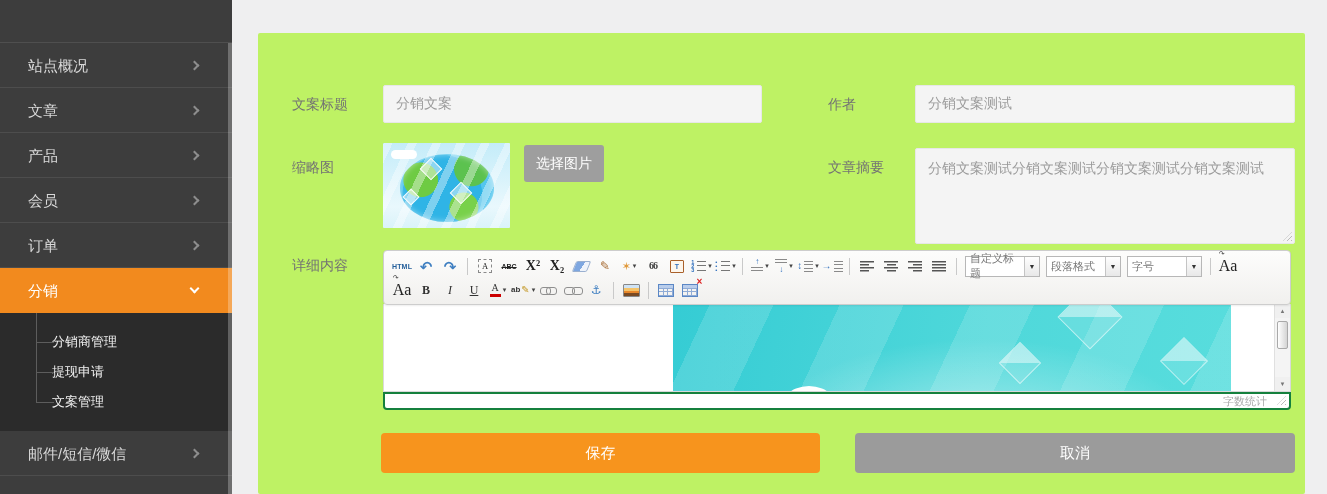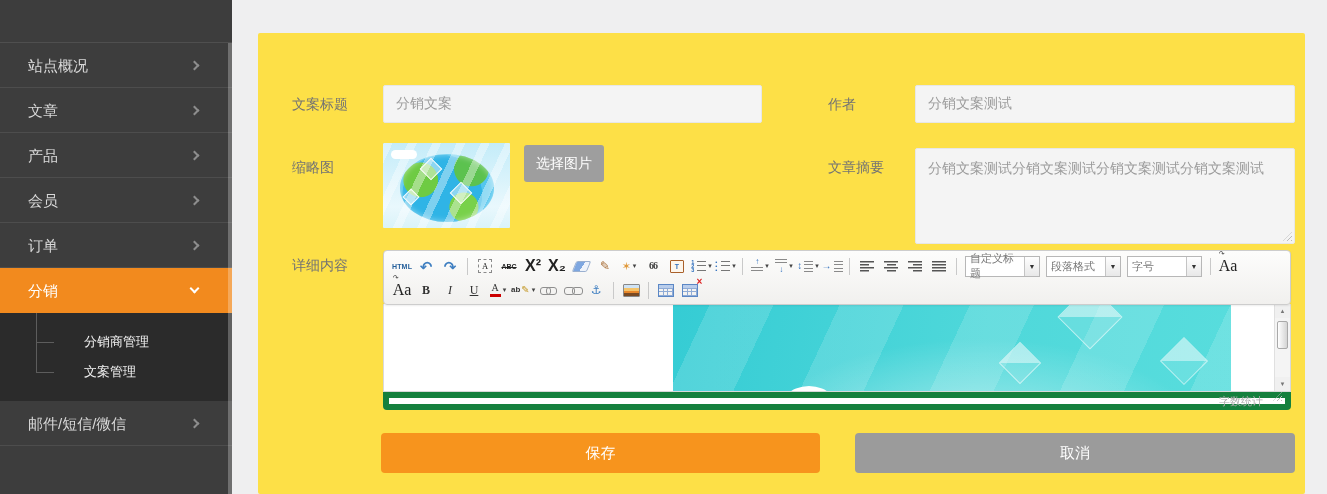--- a/index.html
+++ b/index.html
@@ -11,27 +11,27 @@
   .side-header { height:43px; border-bottom:1px solid #4f4f4f; }
   .side-item { height:45px; line-height:45px; border-bottom:1px solid #4d4d4d;
                padding-left:28px; font-size:15px; color:#d9d9d9; position:relative; cursor:pointer; }
   .side-item.active { background:#f28a1e; color:#fff; border-bottom-color:#f28a1e; }
   .chev { position:absolute; right:34px; top:0; height:100%; display:flex; align-items:center; color:#8d8d8d; }
   .chev i { display:block; width:7px; height:7px; border-top:2px solid currentColor; border-right:2px solid currentColor; transform:rotate(45deg); }
   .chev.down { color:#fff; }
   .chev.down i { transform:rotate(135deg); margin-top:-4px; }
   .submenu { background:#2b2b2b; padding:14px 0; position:relative; }
   .submenu::before { content:""; position:absolute; left:36px; top:0; height:calc(100% - 29px); width:1px; background:#5d5d5d; }
-  .sub-item { height:30px; line-height:30px; padding-left:84px; font-size:13px; color:#f1f1f1; cursor:pointer; position:relative; }
+  .sub-item { height:30px; line-height:30px; padding-left:52px; font-size:13px; color:#f1f1f1; cursor:pointer; position:relative; }
   .sub-item::before { content:""; position:absolute; left:36px; top:50%; width:18px; height:1px; background:#5d5d5d; }
   .side-scroll { position:absolute; top:43px; right:0; bottom:0; width:4px; background:rgba(255,255,255,0.26); }
   .side-scroll .thumb { height:8px; background:rgba(0,0,0,0.5); }
 
   
-  .card { position:absolute; left:258px; top:33px; width:1047px; height:461px; background:#fde047; border-radius:2px;padding-left:28px; }
+  .card { position:absolute; left:258px; top:33px; width:1047px; height:461px; background:#bef264; border-radius:2px;padding-left:28px; }
   .f-label { position:absolute; color:#737373; font-size:14px; line-height:38px; }
   .f-input { position:absolute; height:38px; background:#f4f4f4; border:1px solid #e7e7e7; border-radius:2px;
              color:#9b9b9b; font-size:14px; padding:0 12px; font-family:inherit; outline:none; }
   .f-textarea-wrap { position:absolute; }
   .f-textarea { width:100%; height:100%; background:#f4f4f4; border:1px solid #e7e7e7; border-radius:2px;
                 color:#9b9b9b; font-size:14px; padding:9px 12px; font-family:inherit; resize:none; outline:none; line-height:20px; }
   .grip { position:absolute; right:3px; bottom:3px; width:9px; height:9px; cursor:nwse-resize;
           background:repeating-linear-gradient(-45deg,#bbb 0 1px,transparent 1px 3px);
           clip-path:polygon(100% 0,100% 100%,0 100%); }
 
@@ -65,21 +65,21 @@
                 margin:0 3px; cursor:pointer; }
   .tb-selwrap .selval { width:58px; padding:0 4px; font-size:11px; color:#777; }
   .tb-selwrap .selbtn { width:15px; height:100%; border-left:1px solid #c4c4c4; display:flex; align-items:center; justify-content:center;
                 font-size:7px; color:#333; background:linear-gradient(#fefefe,#e8e8e8); }
 
   .gx { display:inline-flex; align-items:center; justify-content:center; color:#333; line-height:1; }
   .gx-html-source { font-size:7px; font-weight:bold; color:#235e9a; letter-spacing:.2px; }
   .gx-undo,.gx-redo { color:#3f7fc1; font-size:15px; font-weight:bold; }
   .gx-select-all { border:1px dashed #8a8a8a; font-family:"Liberation Serif",serif; font-size:8.5px; padding:2px 3px; color:#222; }
   .gx-strikethrough { font-size:7px; font-weight:bold; text-decoration:line-through; color:#222; }
-  .gx-superscript,.gx-subscript { font-family:Liberation Sans, sans-serif; font-size:16px; font-weight:bold; color:#222; }
+  .gx-superscript,.gx-subscript { font-family:Liberation Serif, serif; font-size:14px; font-weight:bold; color:#222; }
   .gx-remove-format::before { content:""; width:13px; height:9px; border-radius:2px; transform:skewX(-22deg);
       background:linear-gradient(105deg,#7ea7e0 0 55%,#eef3fa 55%); border:1px solid #9ab0d0; display:block; }
   .gx-format-painter { color:#a5682f; font-size:12px; }
   .gx-auto-typeset { color:#e0993a; font-size:11px; }
   .gx-blockquote { font-family:"Liberation Serif",serif; font-size:10px; font-weight:900; color:#3a3a3a; letter-spacing:-1px; }
   .gx-paste-plain-text { border:1px solid #a9602a; background:#fdf6ec; color:#2f6fbd; font-size:7px; font-weight:bold;
       padding:2px 3.5px; border-radius:1px; }
   .gx-ordered-list,.gx-unordered-list { position:relative; width:16px; height:13px; }
   .gx-ordered-list::before { content:"1\A 2\A 3"; white-space:pre; position:absolute; left:1px; top:0;
       font-size:5.5px; line-height:4.4px; color:#2f6fbd; font-weight:bold; }
@@ -137,21 +137,21 @@
   .banner .env { position:absolute; width:46px; height:46px; transform:rotate(45deg);
                  border:1px solid rgba(255,255,255,.55); background:rgba(255,255,255,.12); }
   .banner .env::before { content:""; position:absolute; inset:0; background:linear-gradient(135deg,rgba(255,255,255,.45) 50%,transparent 50%); }
 
   .ed-scroll { position:absolute; right:0; top:0; bottom:0; width:16px; background:#f4f4f4; border-left:1px solid #e0e0e0; }
   .ed-scroll .arr { position:absolute; left:0; right:0; height:14px; display:flex; align-items:center; justify-content:center;
                     font-size:6px; color:#777; background:#f0f0f0; cursor:pointer; }
   .ed-scroll .arr.up { top:0; } .ed-scroll .arr.dn { bottom:0; }
   .ed-scroll .sthumb { position:absolute; left:2px; right:2px; top:17px; height:28px; border:1px solid #a9a9a9; border-radius:2px;
                     background:linear-gradient(90deg,#fff,#d4d4d4); cursor:grab; }
-  .ed-status { position:absolute; left:0; right:0; bottom:0; height:18px; background:#fff; border:6px solid #15803d;
+  .ed-status { position:absolute; left:0; right:0; bottom:0; height:18px; background:#fff; border:2px solid #15803d;
                border-radius:0 0 4px 4px; display:flex; align-items:center; justify-content:flex-end;
                font-size:11px; color:#aaa; padding-right:22px; }
 
   
   .save-btn { position:absolute; left:123px; top:400px; width:439px; height:40px; background:#f7941d; color:#fff;
               font-size:15px; border:none; border-radius:4px; cursor:pointer; font-family:inherit; }
   .cancel-btn { position:absolute; left:597px; top:400px; width:440px; height:40px; background:#9b9b9b; color:#fff;
               font-size:15px; border:none; border-radius:4px; cursor:pointer; font-family:inherit; }
 </style>
 </head>
@@ -173,20 +173,21 @@
           <i></i>
         </span></div>
       <div class="side-item"><span>订单</span><span class="chev">
           <i></i>
         </span></div>
       <div class="side-item active"><span>分销</span><span class="chev down">
           <i></i>
         </span></div>
       <div class="submenu">
         <div class="sub-item">分销商管理</div>
+        <div class="sub-item">提现申请</div>
         <div class="sub-item">文案管理</div>
       </div>
       <div class="side-item"><span>邮件/短信/微信</span><span class="chev">
           <i></i>
         </span></div>
     </div>
   <div class="side-scroll">
       <div class="thumb"></div>
     </div>
 </nav>

